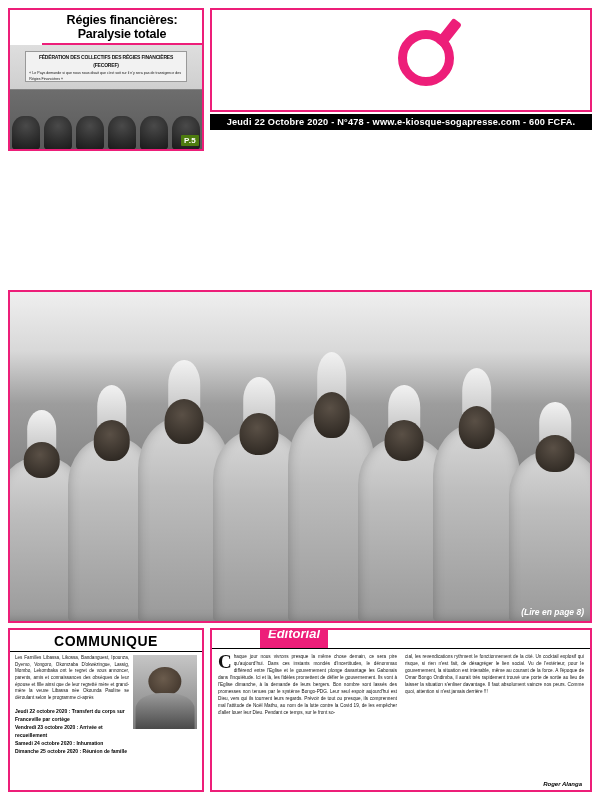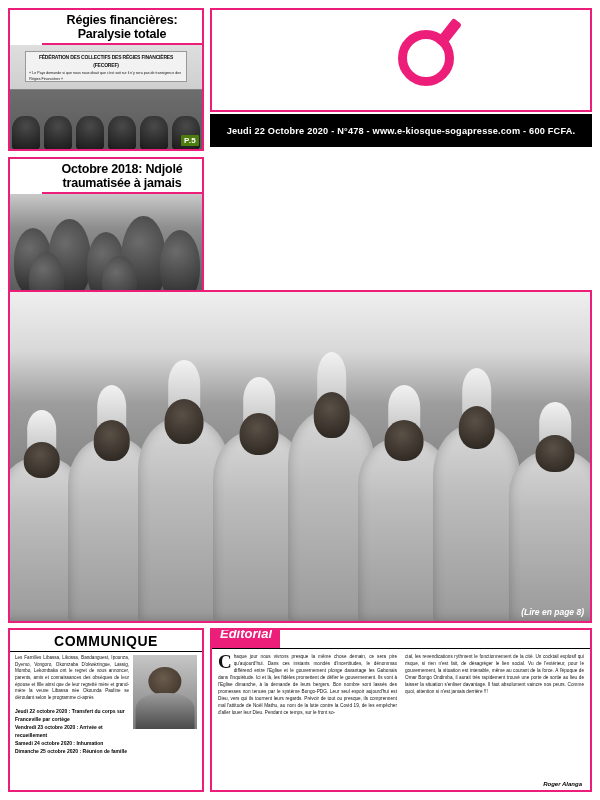--- a/index.html
+++ b/index.html
@@ -151,21 +151,21 @@
     width: 11px; height: 30px;
     background: #ed1e79;
     transform: rotate(38deg);
     border-radius: 3px;
     z-index: 1;
   }
 
   .strap {
     position: absolute;
     left: 210px; top: 114px;
-    width: 382px; height: 33px;
+    width: 382px; height: 16px;
     background: #000000;
     color: #ffffff;
     font-size: 9.2px;
     font-weight: bold;
     letter-spacing: 0.2px;
     display: flex; align-items: center; justify-content: center;
     text-align: center;
   }
 
   
@@ -305,20 +305,21 @@
     height: 19px;
   }
   .edito-tag {
     background: #ed1e79;
     color: #ffffff;
     font-size: 13px;
     font-weight: bold;
     padding: 1px 8px 12px 8px;
     display: flex; align-items: center;
     font-style: italic;
+    margin-left: 48px;
   }
   .edito-title {
     flex: 1;
     display: flex; align-items: center; justify-content: center;
     font-size: 14.5px;
     font-weight: bold;
     color: #000;
     letter-spacing: 0.2px;
   }
   .edito-cols {
@@ -370,35 +371,20 @@
               <div class="head"></div>
             <div class="head"></div>
               <div class="head"></div>
               <div class="head"></div>
           </div>
         </div>
         <span class="pg-badge">P.5</span>
       </div>
     </div>
 
-    <div class="teaser">
-      <div class="teaser-title">Octobre 2018: Ndjolé traumatisée à jamais</div>
-      <div class="teaser-photo tall">
-        <div class="photo2">
-          <div class="blob" style="left:2%;top:30%;width:20%;height:60%"></div>
-          <div class="blob" style="left:20%;top:22%;width:22%;height:72%"></div>
-          <div class="blob" style="left:40%;top:34%;width:20%;height:62%"></div>
-          <div class="blob" style="left:58%;top:20%;width:23%;height:76%"></div>
-          <div class="blob" style="left:78%;top:32%;width:21%;height:64%"></div>
-          <div class="blob" style="left:10%;top:52%;width:18%;height:50%"></div>
-          <div class="blob" style="left:48%;top:55%;width:18%;height:48%"></div>
-        </div>
-        <span class="pg-badge">P.8</span>
-      </div>
-    </div>
 
   </div>
 
   <div class="masthead">
     <div class="logo-wrap">
       <div class="loupe-glass"></div>
       <div class="loupe-handle"></div>
     </div>
   </div>
 

